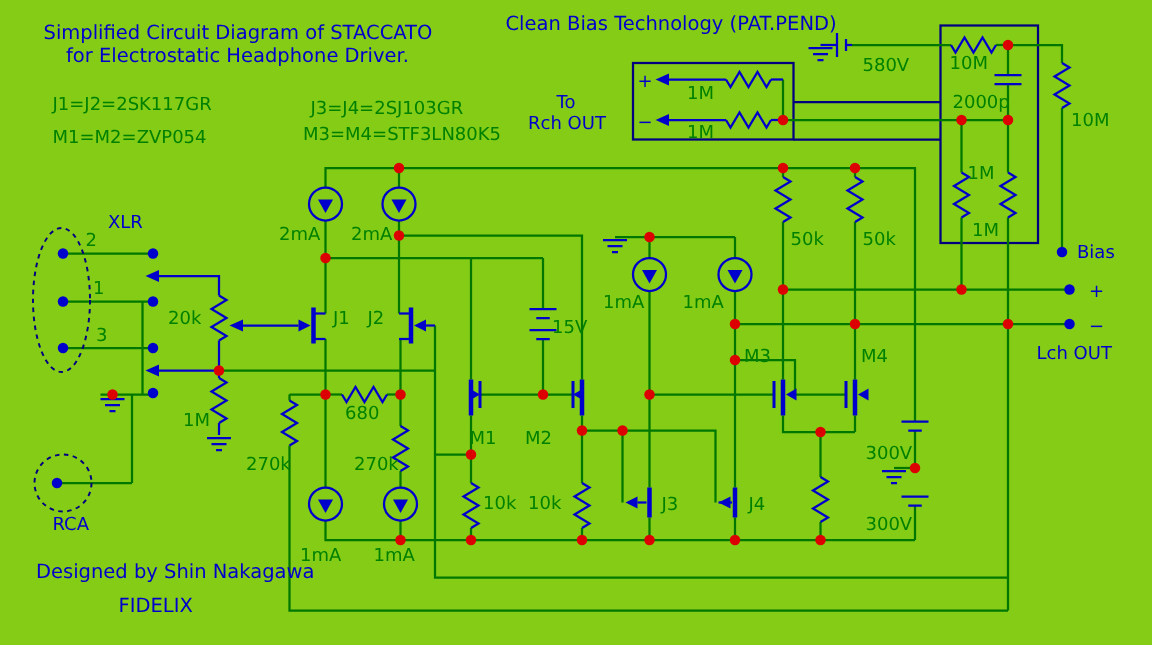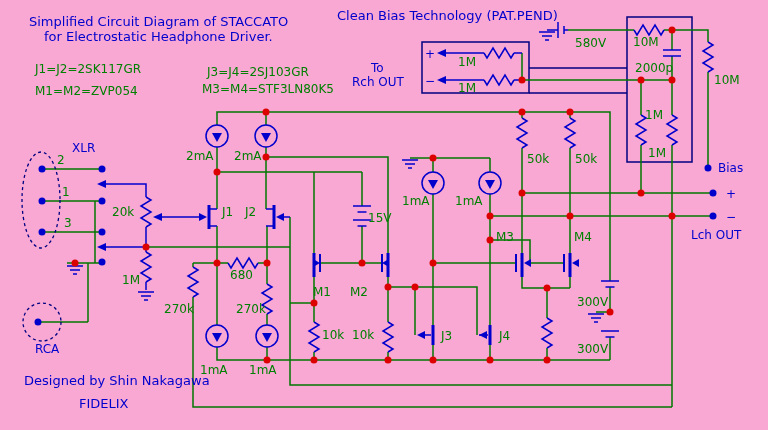--- a/index.html
+++ b/index.html
@@ -1,16 +1,16 @@
 <!DOCTYPE html>
 <html><head>
 <meta charset="utf-8">
 <style>
   html,body{margin:0;padding:0;background:#ffffff;}
-  .stage{position:relative;width:768px;height:430px;background:#f9a8d4;overflow:hidden;
+  .stage{position:relative;width:768px;height:430px;background:#84cc16;overflow:hidden;
          font-family:"DejaVu Sans","Liberation Sans",sans-serif;}
   svg{display:block}
   text{font-family:"DejaVu Sans","Liberation Sans",sans-serif;}
   .t-blue{fill:#0000cc;font-size:13px;}
   .t-blue-s{fill:#0000cc;font-size:12px;}
   .t-green{fill:#008000;font-size:12px;}
   .w-green{stroke:#007700;stroke-width:1.5;fill:none;}
   .w-blue{stroke:#0000cc;stroke-width:1.5;fill:none;}
   .bar{stroke:#0000cc;stroke-width:3;fill:none;}
   .bar-thin{stroke:#0000cc;stroke-width:2;fill:none;}

